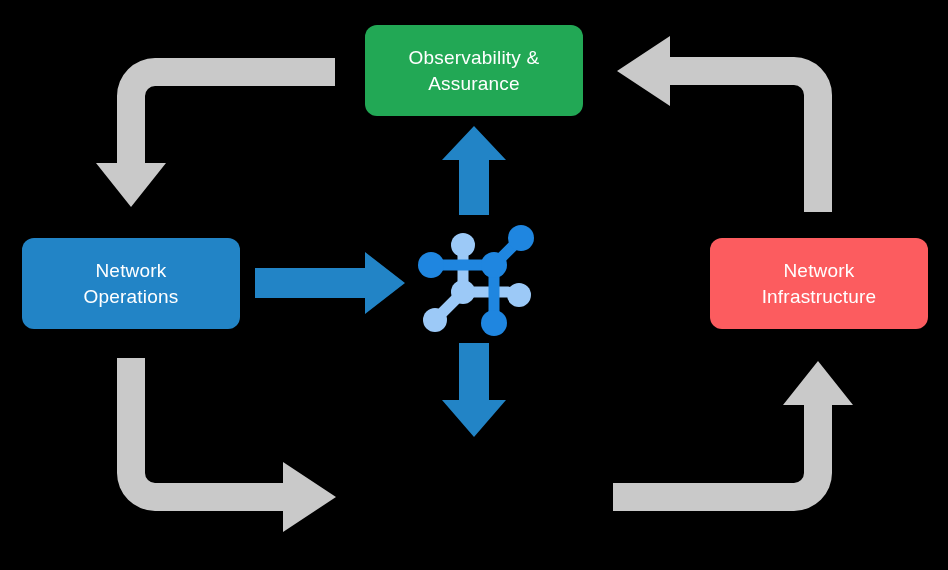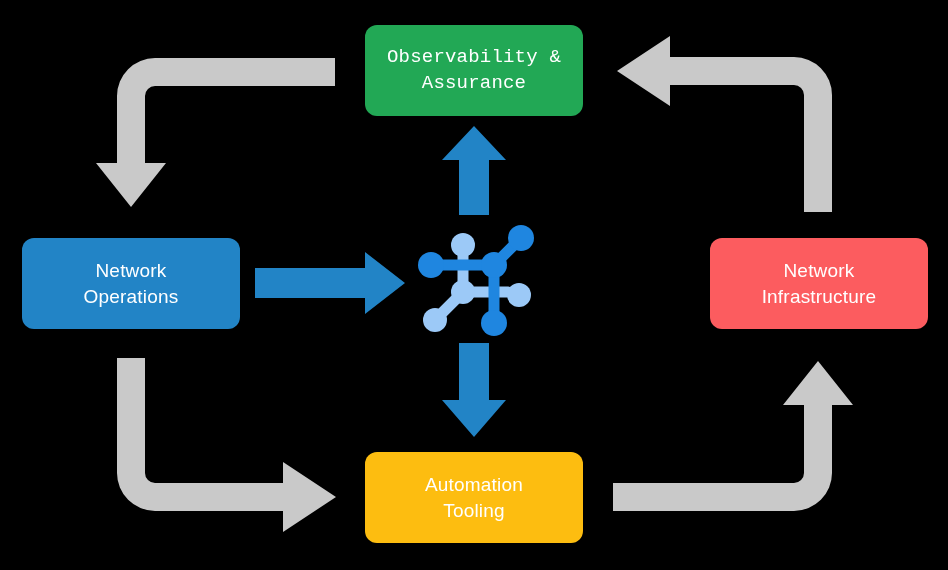--- a/index.html
+++ b/index.html
@@ -37,21 +37,20 @@
     font-size: 19px;
     line-height: 1.35;
     font-weight: 400;
     letter-spacing: 0.2px;
     box-sizing: border-box;
     padding: 6px 10px;
   }
   #box-observability {
     left: 365px; top: 25px; width: 218px; height: 91px;
     background: #22a855;
-    font-family: Liberation Mono, monospace;
   }
   #box-network-operations {
     left: 22px; top: 238px; width: 218px; height: 91px;
     background: #2284c6;
   }
   #box-network-infrastructure {
     left: 710px; top: 238px; width: 218px; height: 91px;
     background: #fc5c5f;
   }
   #box-automation-tooling {
@@ -202,18 +201,14 @@
   <div class="node-box" id="box-network-operations">
     <span class="node-label">Network
 Operations</span>
   </div>
 
   <div class="node-box" id="box-network-infrastructure">
     <span class="node-label">Network
 Infrastructure</span>
   </div>
 
-  <div class="node-box" id="box-automation-tooling">
-    <span class="node-label">Automation
-Tooling</span>
-  </div>
 
 </div>
 
 </body></html>

